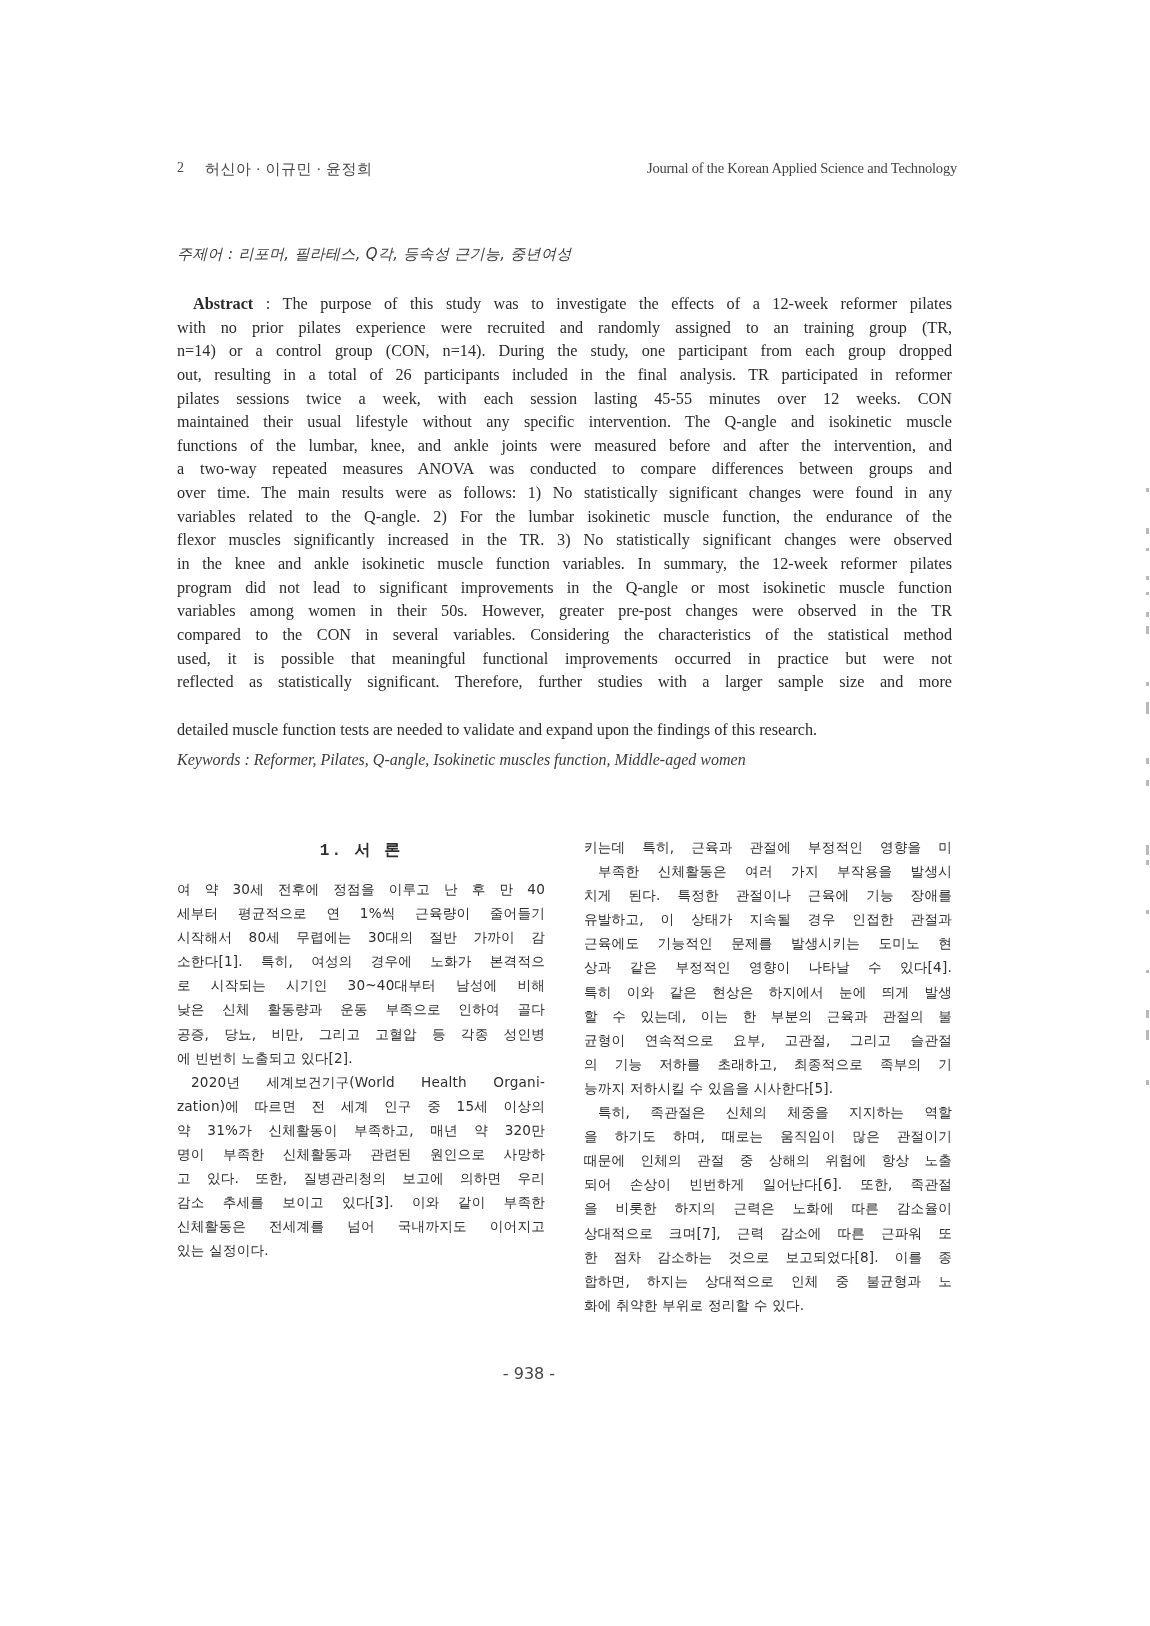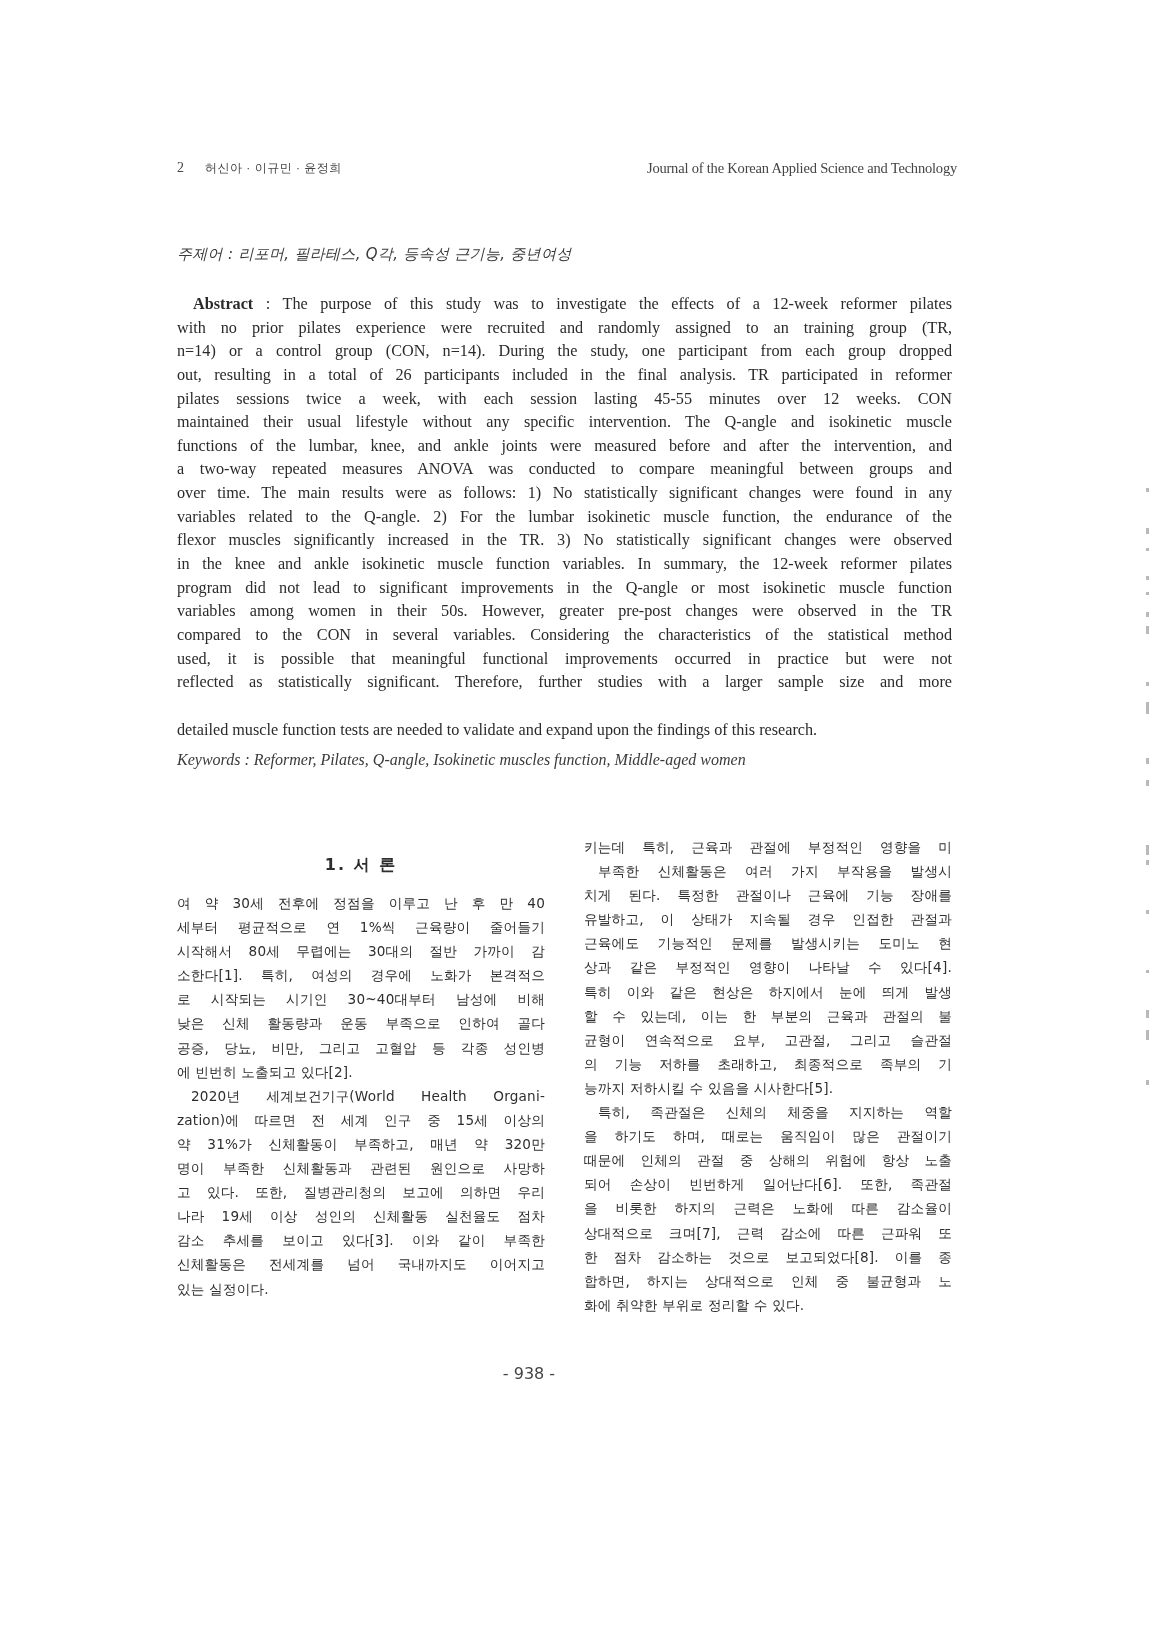--- a/index.html
+++ b/index.html
@@ -5,40 +5,40 @@
     html, body { margin: 0; padding: 0; background: #ffffff; }
     body {
       width: 1150px; height: 1626px; position: relative; overflow: hidden;
       color: #2b2b2b;
       font-family: "Liberation Serif", "DejaVu Serif", serif;
     }
     .page { position: absolute; left: 0; top: 0; width: 1150px; height: 1626px; }
 
     .running-header { position: absolute; top: 160px; left: 177px; width: 780px; height: 24px; font-size: 14px; color: #444; }
     .running-header .page-num { position: absolute; left: 0; top: 0; }
-    .running-header .authors { position: absolute; left: 28px; top: 0; font-family: Liberation Sans, sans-serif; font-size: 12px; letter-spacing: 0.5px; }
+    .running-header .authors { position: absolute; left: 28px; top: 0; font-family: Liberation Serif, serif; font-size: 15px; letter-spacing: 0.5px; }
     .running-header .journal { position: absolute; right: 0; top: 0; font-size: 14.5px; letter-spacing: -0.2px; }
 
     .kr-keywords { position: absolute; top: 245px; left: 177px; font-family: "DejaVu Sans", sans-serif; font-style: italic; font-size: 15px; color: #3a3a3a; letter-spacing: 0.3px; }
 
     .abstract { position: absolute; top: 293px; left: 177px; width: 775px; font-size: 16.2px; line-height: 23.65px; text-align: justify; color: #2a2a2a; }
     .abstract .line { display: block; text-align: justify; text-align-last: justify; white-space: nowrap; height: 23.65px; font-family: Liberation Serif, serif; }
     .abstract .line.last { text-align-last: left; margin-top: 24px; }
     .abstract .lead { padding-left: 16px; }
     .abstract .label { font-weight: bold; }
 
     .keywords { position: absolute; top: 751px; left: 177px; font-style: italic; font-size: 16px; color: #3a3a3a; }
 
     .col { position: absolute; top: 835px; width: 368px; font-family: "DejaVu Sans", sans-serif; font-size: 13.6px; line-height: 24.1px; color: #2e2e2e; }
     .col.left { left: 177px; }
     .col.right { left: 584px; }
     .col .line { display: block; white-space: nowrap; text-align: justify; text-align-last: justify; height: 24.1px; letter-spacing: 0.2px; }
     .col .line.last { text-align-last: left; }
     .col .line.indent { padding-left: 14px; }
-    .section-heading { display: block; text-align: center; font-weight: bold; font-size: 16px; height: 24px; margin-bottom: 14px; letter-spacing: 2px; margin-top: 18px; }
+    .section-heading { display: block; text-align: center; font-weight: bold; font-size: 16px; height: 24px; margin-bottom: 14px; letter-spacing: 2px; margin-top: 4px; font-family: Liberation Mono, monospace; }
     .col.left .body { margin-top: 0; }
 
     .footer-page { position: absolute; top: 1364px; left: 0; width: 1058px; text-align: center; font-family: "DejaVu Sans", sans-serif; font-size: 16px; color: #444; }
 
     .edge-artifacts { position: absolute; right: 0; top: 440px; width: 6px; height: 1100px; }
     .edge-artifacts span { position: absolute; right: 1px; width: 3px; background: #b9b9b9; }
   </style>
 </head>
 <body>
 
@@ -53,21 +53,21 @@
   <div class="kr-keywords">주제어 : 리포머, 필라테스, Q각, 등속성 근기능, 중년여성</div>
 
   <div class="abstract">
     <span class="line lead"><span class="label">Abstract</span><span> : </span><span>The purpose of this study was to investigate the effects of a 12-week reformer pilates</span></span>
     <span class="line">with no prior pilates experience were recruited and randomly assigned to an training group (TR,</span>
     <span class="line">n=14) or a control group (CON, n=14). During the study, one participant from each group dropped</span>
     <span class="line">out, resulting in a total of 26 participants included in the final analysis. TR participated in reformer</span>
     <span class="line">pilates sessions twice a week, with each session lasting 45-55 minutes over 12 weeks. CON</span>
     <span class="line">maintained their usual lifestyle without any specific intervention. The Q-angle and isokinetic muscle</span>
     <span class="line">functions of the lumbar, knee, and ankle joints were measured before and after the intervention, and</span>
-    <span class="line">a two-way repeated measures ANOVA was conducted to compare meaningful between groups and</span>
+    <span class="line">a two-way repeated measures ANOVA was conducted to compare differences between groups and</span>
     <span class="line">over time. The main results were as follows: 1) No statistically significant changes were found in any</span>
     <span class="line">variables related to the Q-angle. 2) For the lumbar isokinetic muscle function, the endurance of the</span>
     <span class="line">flexor muscles significantly increased in the TR. 3) No statistically significant changes were observed</span>
     <span class="line">in the knee and ankle isokinetic muscle function variables. In summary, the 12-week reformer pilates</span>
     <span class="line">program did not lead to significant improvements in the Q-angle or most isokinetic muscle function</span>
     <span class="line">variables among women in their 50s. However, greater pre-post changes were observed in the TR</span>
     <span class="line">compared to the CON in several variables. Considering the characteristics of the statistical method</span>
     <span class="line">used, it is possible that meaningful functional improvements occurred in practice but were not</span>
     <span class="line">reflected as statistically significant. Therefore, further studies with a larger sample size and more</span>
     <span class="line last">detailed muscle function tests are needed to validate and expand upon the findings of this research.</span>
@@ -84,21 +84,20 @@
       <span class="line">소한다[1]. 특히, 여성의 경우에 노화가 본격적으</span>
       <span class="line">로 시작되는 시기인 30~40대부터 남성에 비해</span>
       <span class="line">낮은 신체 활동량과 운동 부족으로 인하여 골다</span>
       <span class="line">공증, 당뇨, 비만, 그리고 고혈압 등 각종 성인병</span>
       <span class="line last">에 빈번히 노출되고 있다[2].</span>
       <span class="line indent">2020년 세계보건기구(World Health Organi-</span>
       <span class="line">zation)에 따르면 전 세계 인구 중 15세 이상의</span>
       <span class="line">약 31%가 신체활동이 부족하고, 매년 약 320만</span>
       <span class="line">명이 부족한 신체활동과 관련된 원인으로 사망하</span>
       <span class="line">고 있다. 또한, 질병관리청의 보고에 의하면 우리</span>
-      <span class="line">나라 19세 이상 성인의 신체활동 실천율도 점차</span>
       <span class="line">감소 추세를 보이고 있다[3]. 이와 같이 부족한</span>
       <span class="line">신체활동은 전세계를 넘어 국내까지도 이어지고</span>
       <span class="line last">있는 실정이다.</span>
     </div>
   </div>
 
   <div class="col right">
     <span class="line">키는데 특히, 근육과 관절에 부정적인 영향을 미</span>
     <span class="line indent">부족한 신체활동은 여러 가지 부작용을 발생시</span>
     <span class="line">치게 된다. 특정한 관절이나 근육에 기능 장애를</span>

